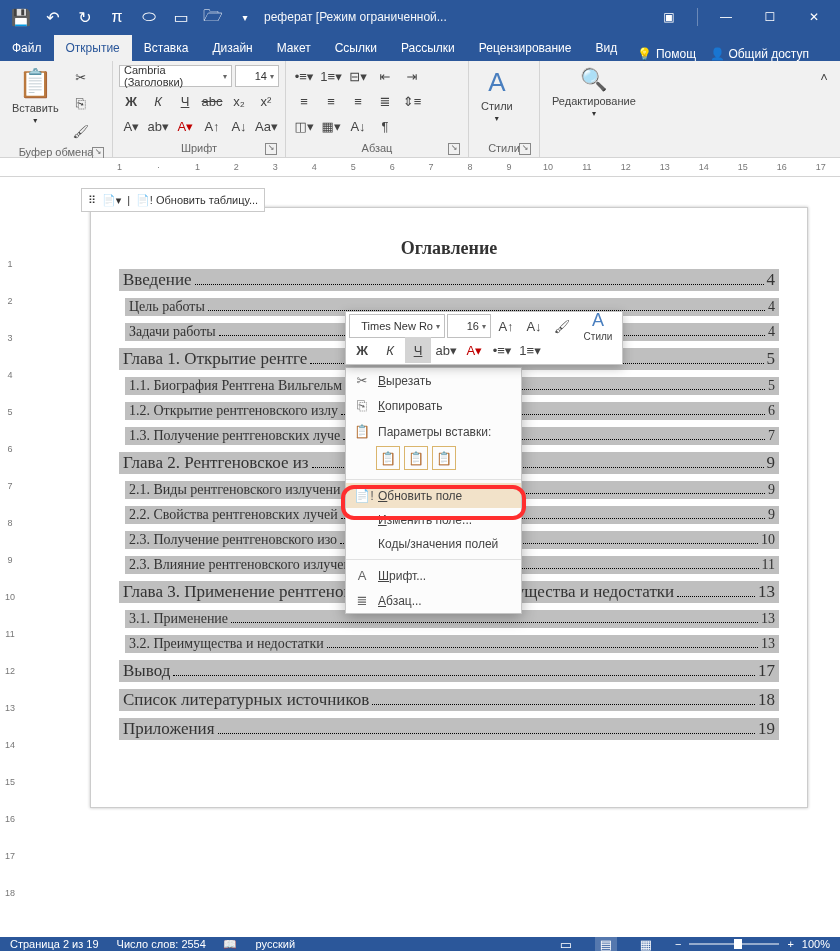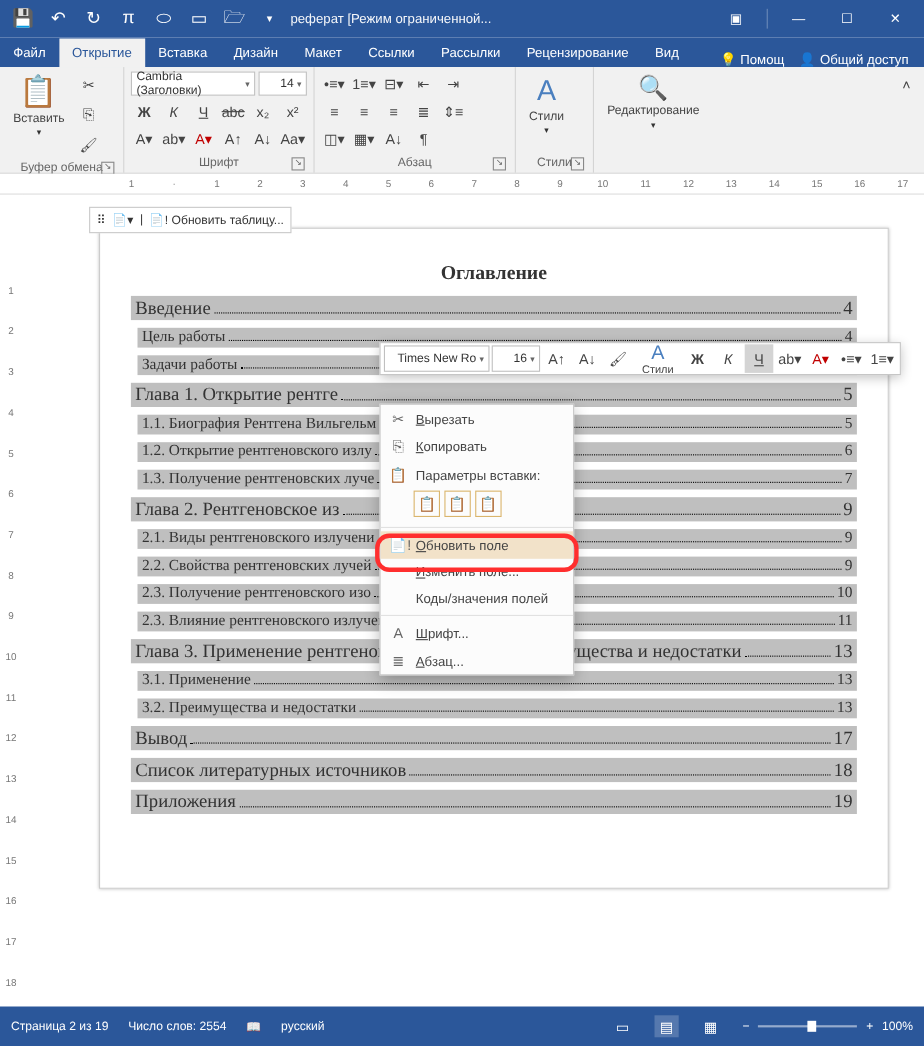--- a/index.html
+++ b/index.html
@@ -6,21 +6,21 @@
 body{width:840px;height:951px;position:relative}
 .titlebar{height:34px;background:#2b579a;color:#fff;display:flex;align-items:center;padding:0 6px;gap:4px}
 .titlebar .qat{display:flex;gap:2px}
 .titlebar .qat .b{width:30px;height:28px;display:flex;align-items:center;justify-content:center;color:#fff;font-size:16px}
 .titlebar .sep{width:1px;height:18px;background:rgba(255,255,255,.3);margin:0 4px}
 .titlebar .title{flex:1;text-align:left;font-size:12px;opacity:.95}
 .titlebar .winbtn{width:40px;height:34px;display:flex;align-items:center;justify-content:center;font-size:12px}
 .tabbar{height:27px;background:#2b579a;display:flex;align-items:flex-end;color:#fff}
 .tabbar .tab{padding:6px 12px;font-size:12px;cursor:pointer}
 .tabbar .tab.active{background:#f1f1f1;color:#2b579a}
-.tabbar .right{margin-left:auto;display:flex;align-items:center;gap:14px;padding-right:14px}
+.tabbar .right{margin-left:auto;display:flex;align-items:center;gap:14px;padding-right:31px}
 .ribbon{height:96px;background:#f1f1f1;border-bottom:1px solid #d4d4d4;display:flex}
 .group{border-right:1px solid #d4d4d4;display:flex;flex-direction:column;padding:4px 6px 0}
 .group .body{flex:1;display:flex;align-items:flex-start;gap:4px}
 .group .label{text-align:center;font-size:11px;color:#666;height:18px;line-height:18px;position:relative}
 .group .label .dl{position:absolute;right:2px;bottom:2px;width:10px;height:10px;border:1px solid #888;font-size:8px;line-height:8px;text-align:center;color:#666}
 .btncol{display:flex;flex-direction:column;align-items:center;gap:2px;padding:2px 6px}
 .bigicon{font-size:28px;color:#b8915c}
 .smlbl{font-size:11px;color:#444}
 .rowset{display:flex;flex-direction:column;gap:3px}
 .row{display:flex;align-items:center;gap:3px;height:22px}
@@ -33,33 +33,33 @@
 .page-area{position:absolute;left:20px;right:0;top:177px;bottom:24px;background:#fff;overflow:hidden}
 .page{position:absolute;left:70px;top:30px;width:660px;background:#fff;box-shadow:0 0 3px rgba(0,0,0,.25);padding:30px 28px 60px;border:1px solid #ccc}
 .toc-btns{position:absolute;left:-10px;top:-20px;display:flex;background:#fff;border:1px solid #c9c9c9;height:22px;align-items:center;font-size:11px;gap:6px;padding:0 6px}
 .doc-title{font-family:"Times New Roman",serif;font-size:18px;font-weight:bold;text-align:center;margin-bottom:10px}
 .tocline{font-family:"Times New Roman",serif;display:flex;align-items:baseline;background:#bfbfbf;margin-bottom:7px;padding:1px 4px}
 .tocline.l1{font-size:17px}
 .tocline.l2{font-size:14px;margin-left:6px}
 .tocline .txt{white-space:nowrap}
 .tocline .dots{flex:1;border-bottom:1.5px dotted #000;margin:0 3px 3px}
 .tocline .pg{white-space:nowrap}
-.mini-toolbar{position:absolute;left:345px;top:311px;background:#fff;border:1px solid #c6c6c6;box-shadow:0 3px 10px rgba(0,0,0,.25);padding:3px;display:flex;gap:2px;z-index:20}
+.mini-toolbar{position:absolute;left:345px;top:311px;background:#fff;border:1px solid #c6c6c6;box-shadow:0 3px 10px rgba(0,0,0,.25);padding:3px;display:flex;flex-direction:column;gap:2px;z-index:20}
 .mini-toolbar .row{gap:2px}
 .mini-toolbar .sel{height:22px}
 .mini-toolbar .rb{width:24px;height:24px;font-size:13px}
 .ctx-menu{position:absolute;left:345px;top:367px;width:175px;background:#fcfcfc;border:1px solid #c6c6c6;box-shadow:0 4px 14px rgba(0,0,0,.3);font-size:12px;z-index:19}
 .ctx-menu .mi{display:flex;align-items:center;gap:8px;padding:5px 10px 5px 8px;color:#444}
 .ctx-menu .mi .ic{width:16px;text-align:center;color:#666;font-size:13px}
 .ctx-menu .mi.hl{background:#f2e2c9}
 .ctx-menu .paste-row{display:flex;gap:4px;padding:2px 8px 6px 30px}
 .ctx-menu .paste-row .p{width:22px;height:22px;border:1px solid #dab56c;display:flex;align-items:center;justify-content:center;font-size:13px;color:#b8915c}
 .ctx-menu .sep{height:1px;background:#e1e1e1;margin:3px 0}
 .highlight-oval{position:absolute;left:341px;top:485px;width:177px;height:27px;border:4px solid #ff2e2e;border-radius:13px;z-index:25;pointer-events:none}
-.statusbar{position:absolute;left:0;right:0;bottom:0;height:36px;background:#2b579a;color:#fff;display:flex;align-items:center;font-size:11px;padding:0 10px;gap:18px}
+.statusbar{position:absolute;left:0;right:0;bottom:0;height:14px;background:#2b579a;color:#fff;display:flex;align-items:center;font-size:11px;padding:0 10px;gap:18px}
 .statusbar .flex{flex:1}
 .statusbar .vb{width:22px;height:20px;display:flex;align-items:center;justify-content:center;font-size:13px}
 .statusbar .zoom{display:flex;align-items:center;gap:8px}
 .statusbar .track{width:90px;height:2px;background:rgba(255,255,255,.5);position:relative}
 .statusbar .track .th{position:absolute;left:45px;top:-4px;width:8px;height:10px;background:#fff}
 .accel{text-decoration:underline}
 </style>
 </head>
 <body>
 

